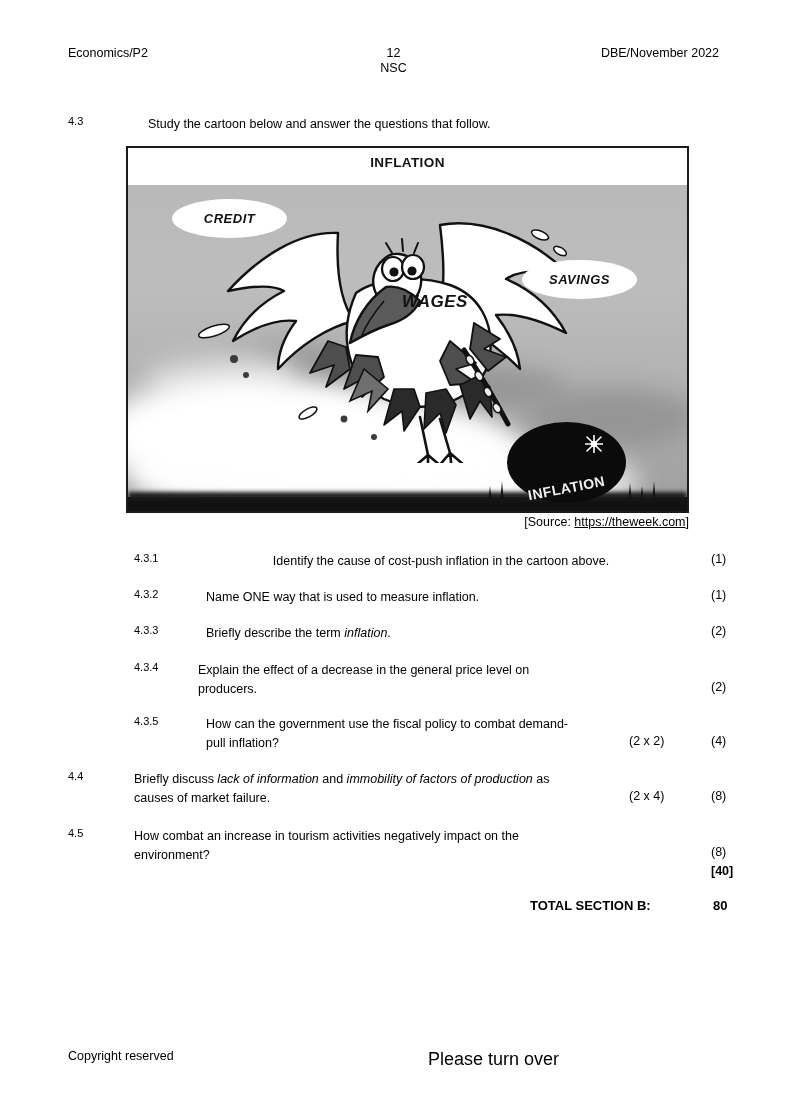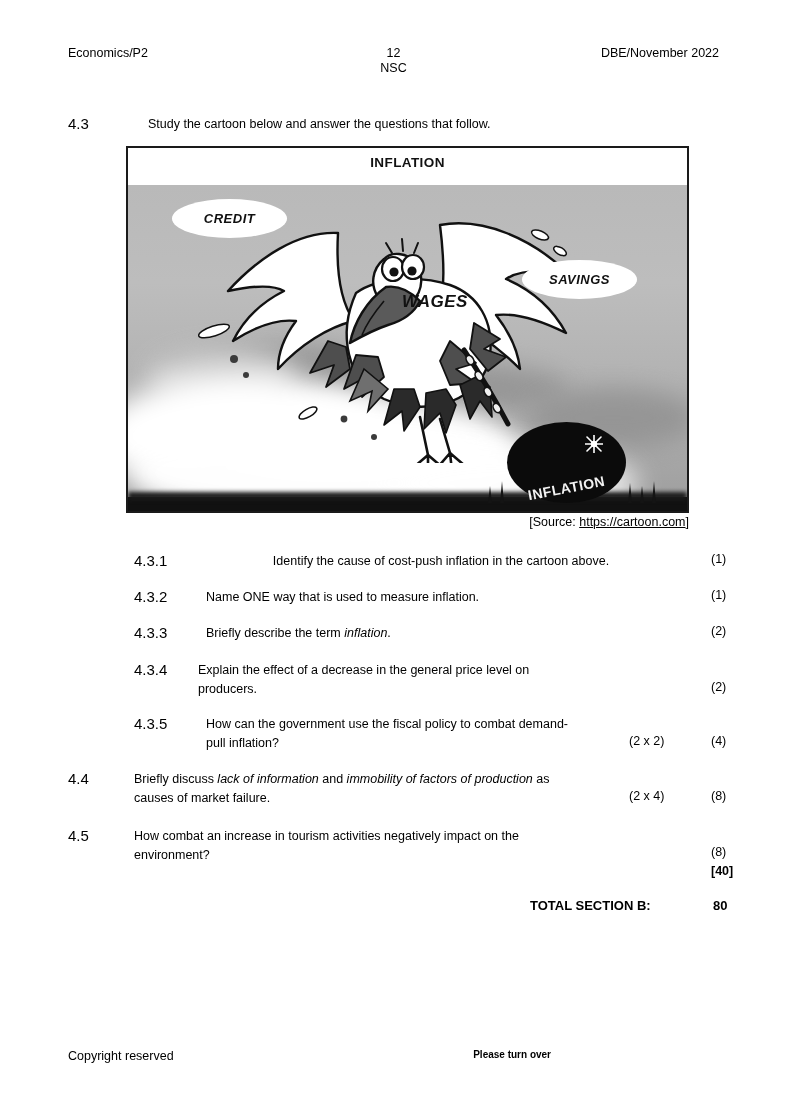--- a/index.html
+++ b/index.html
@@ -52,21 +52,21 @@
 
   
   .qrow {
     position: absolute;
     display: block;
   }
   .qnum {
     position: absolute;
     left: 0;
     top: 0;
-    font-size: 15px;
+    font-size: 11px;
     white-space: nowrap;
   }
   .qbody {
     position: absolute;
     top: 0;
     font-size: 12.5px;
     line-height: 18.5px;
   }
   .just-line { display: block; }
   .marks {
@@ -218,23 +218,22 @@
   .source u { text-decoration: underline; }
 
   
   .ftr-left {
     position: absolute;
     left: 68px; top: 1049px;
     font-size: 12.5px;
   }
   .ftr-right {
     position: absolute;
-    right: 88px; top: 1049px;
-    font-size: 10px;
-    font-weight: bold;
+    right: 80px; top: 1049px;
+    font-size: 18px;
   }
   .total-row {
     position: absolute;
     left: 400px;
     top: 898px;
     width: 330px;
     font-weight: bold;
     font-size: 13px;
   }
   .total-label { position: absolute; left: 130px; top: 0; white-space: nowrap; }
@@ -375,21 +374,21 @@
     <div class="grass" style="left:500px; border-bottom-width:20px;"></div>
     <div class="grass" style="left:512px;"></div>
     <div class="grass" style="left:524px; border-bottom-width:22px;"></div>
 
     <div class="bubble bubble-credit">CREDIT</div>
     <div class="bubble bubble-savings">SAVINGS</div>
     <div class="bubble bubble-wages">WAGES</div>
   </div>
 
   <div class="source">
-    <span>[Source: </span><u>https://cartoon.com</u><span>]</span>
+    <span>[Source: </span><u>https://theweek.com</u><span>]</span>
   </div>
 
   <div class="qrow" style="left:134px; top:552px; width:600px;">
     <span class="qnum">4.3.1</span>
     <span class="qbody" style="left:72px; width:470px;text-align:center;">Identify the cause of cost-push inflation in the cartoon above.</span>
   </div>
   <span class="marks" style="left:711px; top:552px;">(1)</span>
 
   <div class="qrow" style="left:134px; top:588px; width:600px;">
     <span class="qnum">4.3.2</span>

